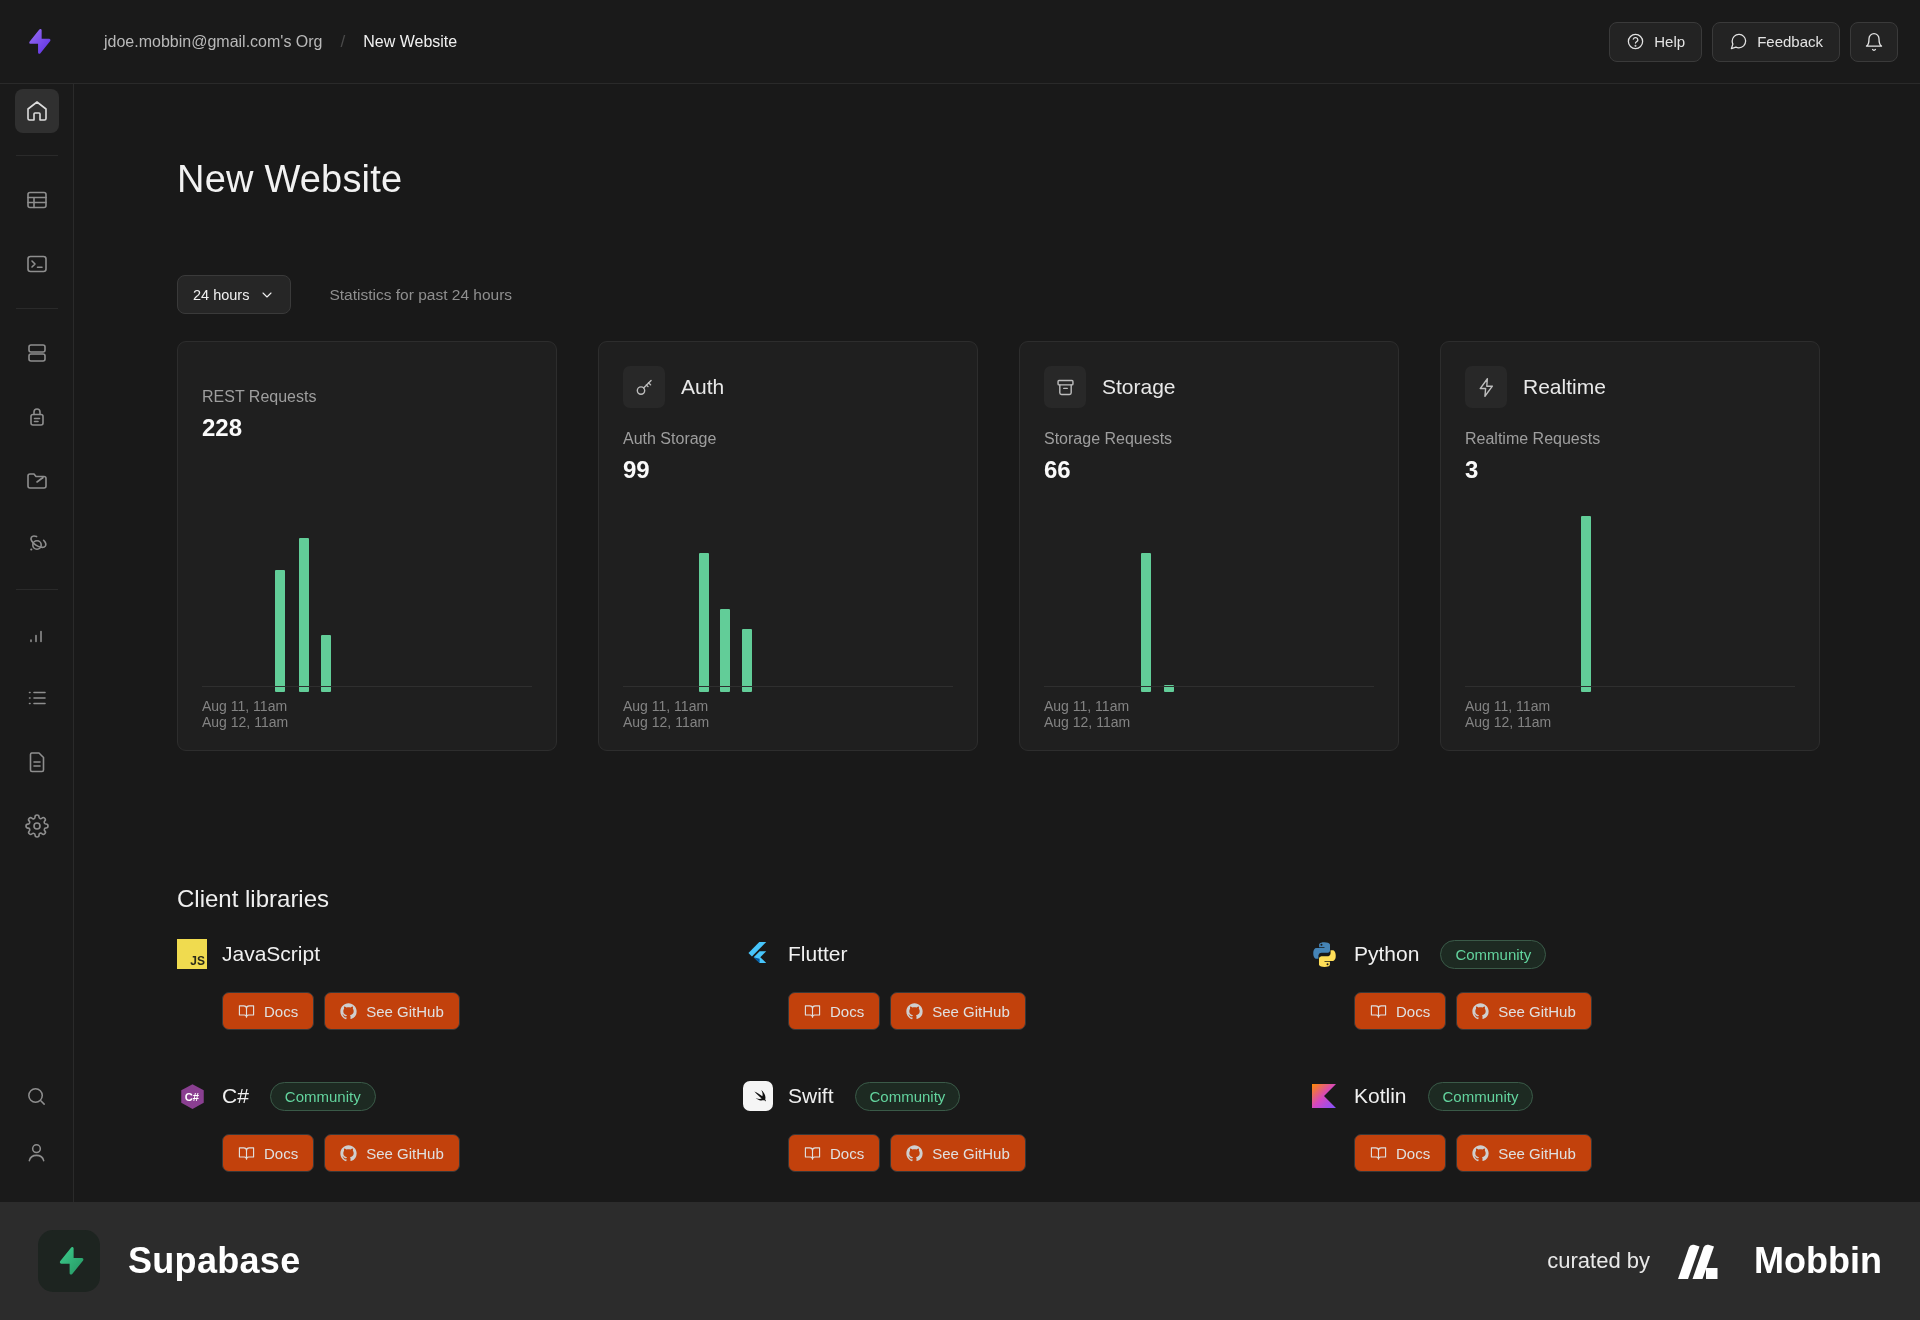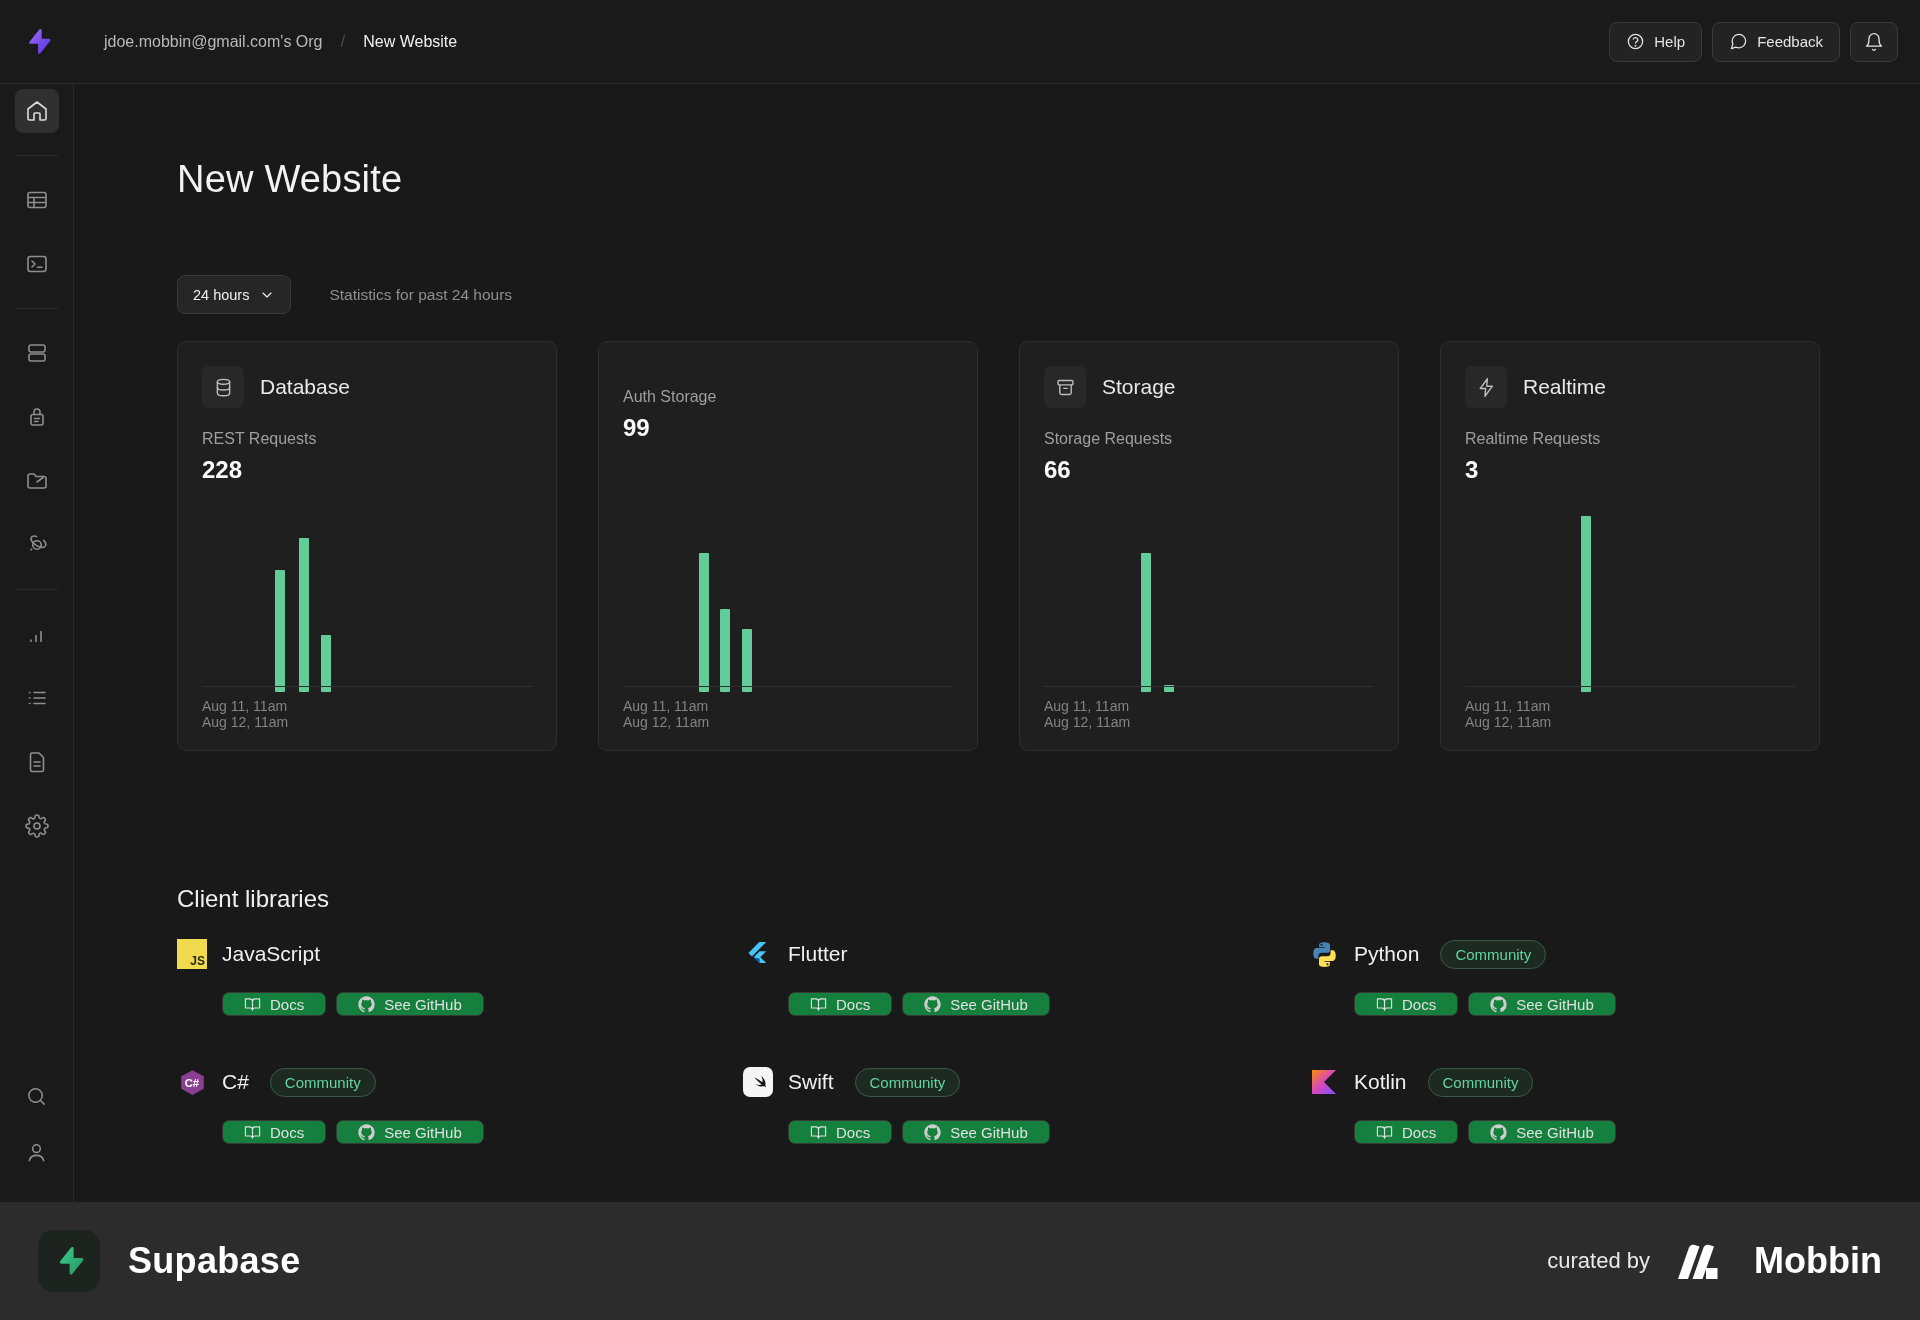--- a/index.html
+++ b/index.html
@@ -65,22 +65,22 @@
   .lib-logo { width:30px; height:30px; display:flex; align-items:center; justify-content:center; }
   .js-badge-box { width:30px; height:30px; background:#f0db4f; display:flex; align-items:flex-end;
     justify-content:flex-end; }
   .js-badge-box span { font-size:12px; font-weight:700; color:#2b2b1a; padding:0 2px 1px 0; }
   .swift-box { width:30px; height:30px; background:#f5f5f5; border-radius:7px;
     display:flex; align-items:center; justify-content:center; }
   .lib-name { font-size:21px; color:#f0f0f0; }
   .lib-badge { border:1px solid #3a5a48; background:#1d2a22; color:#63d49e; font-size:15px;
     padding:5px 14px; border-radius:999px; margin-left:6px; }
   .lib-buttons { display:flex; gap:10px; margin-top:23px; margin-left:45px; }
-  .lib-btn { display:flex; align-items:center; gap:9px; height:24px; padding:0 21px;
-    background:#15803d; border:1px solid #383838; border-radius:7px; color:#e0e0e0;
+  .lib-btn { display:flex; align-items:center; gap:9px; height:38px; padding:0 15px;
+    background:#c2410c; border:1px solid #383838; border-radius:7px; color:#e0e0e0;
     font-size:15px; cursor:pointer; }
   .lib-btn svg { stroke:#cfcfcf; }
   .lib-btn .gh { fill:#cfcfcf; stroke:none; }
 
   
   .footer { position:fixed; left:0; bottom:0; width:1920px; height:118px; background:#2c2c2c;
     display:flex; align-items:center; z-index:30; }
   .footer-left { display:flex; align-items:center; gap:28px; margin-left:38px; }
   .footer-logo { width:62px; height:62px; background:#1d2420; border-radius:15px;
     display:flex; align-items:center; justify-content:center; }
@@ -228,44 +228,43 @@
       <svg class="stroke" width="16" height="16" viewBox="0 0 24 24">
         <path d="m6 9 6 6 6-6"></path>
       </svg>
     </button>
     <span class="stats-caption">Statistics for past 24 hours</span>
   </div>
 
   <div class="cards">
 
     <div class="card">
-      <div class="card-head">
-        <div class="card-icon">
-          <svg class="stroke" width="21" height="21" viewBox="0 0 24 24">
-            <ellipse cx="12" cy="5.5" rx="7" ry="2.8"></ellipse>
-              <path d="M5 5.5v13c0 1.6 3.1 2.9 7 2.9s7-1.3 7-2.9v-13"></path>
-              <path d="M5 12c0 1.6 3.1 2.9 7 2.9s7-1.3 7-2.9"></path>
-          </svg>
-        </div>
-        <span class="card-title">Database</span>
-      </div>
       <div class="metric-label">REST Requests</div>
       <div class="metric-value">228</div>
       <div class="mini-chart">
           <div class="bar" style="left: 22%; height: 66%; background: rgb(98, 205, 152);"></div>
           <div class="bar" style="left: 29.5%; height: 83%; background: rgb(98, 205, 152);"></div>
           <div class="bar" style="left: 36%; height: 31%; background: rgb(98, 205, 152);"></div>
         </div>
       <div class="axis-row">
         <span>Aug 11, 11am</span>
         <span>Aug 12, 11am</span>
       </div>
     </div>
 
     <div class="card">
+      <div class="card-head">
+        <div class="card-icon">
+          <svg class="stroke" width="21" height="21" viewBox="0 0 24 24">
+            <circle cx="8" cy="15.5" r="4.2"></circle>
+              <path d="m11 12.5 8.5-8.5M16.5 6.5 19 9M14 9l2 2"></path>
+          </svg>
+        </div>
+        <span class="card-title">Auth</span>
+      </div>
       <div class="metric-label">Auth Storage</div>
       <div class="metric-value">99</div>
       <div class="mini-chart">
           <div class="bar" style="left: 23%; height: 75%; background: rgb(98, 205, 152);"></div>
           <div class="bar" style="left: 29.5%; height: 45%; background: rgb(98, 205, 152);"></div>
           <div class="bar" style="left: 36%; height: 34%; background: rgb(98, 205, 152);"></div>
         </div>
       <div class="axis-row">
         <span>Aug 11, 11am</span>
         <span>Aug 12, 11am</span>

